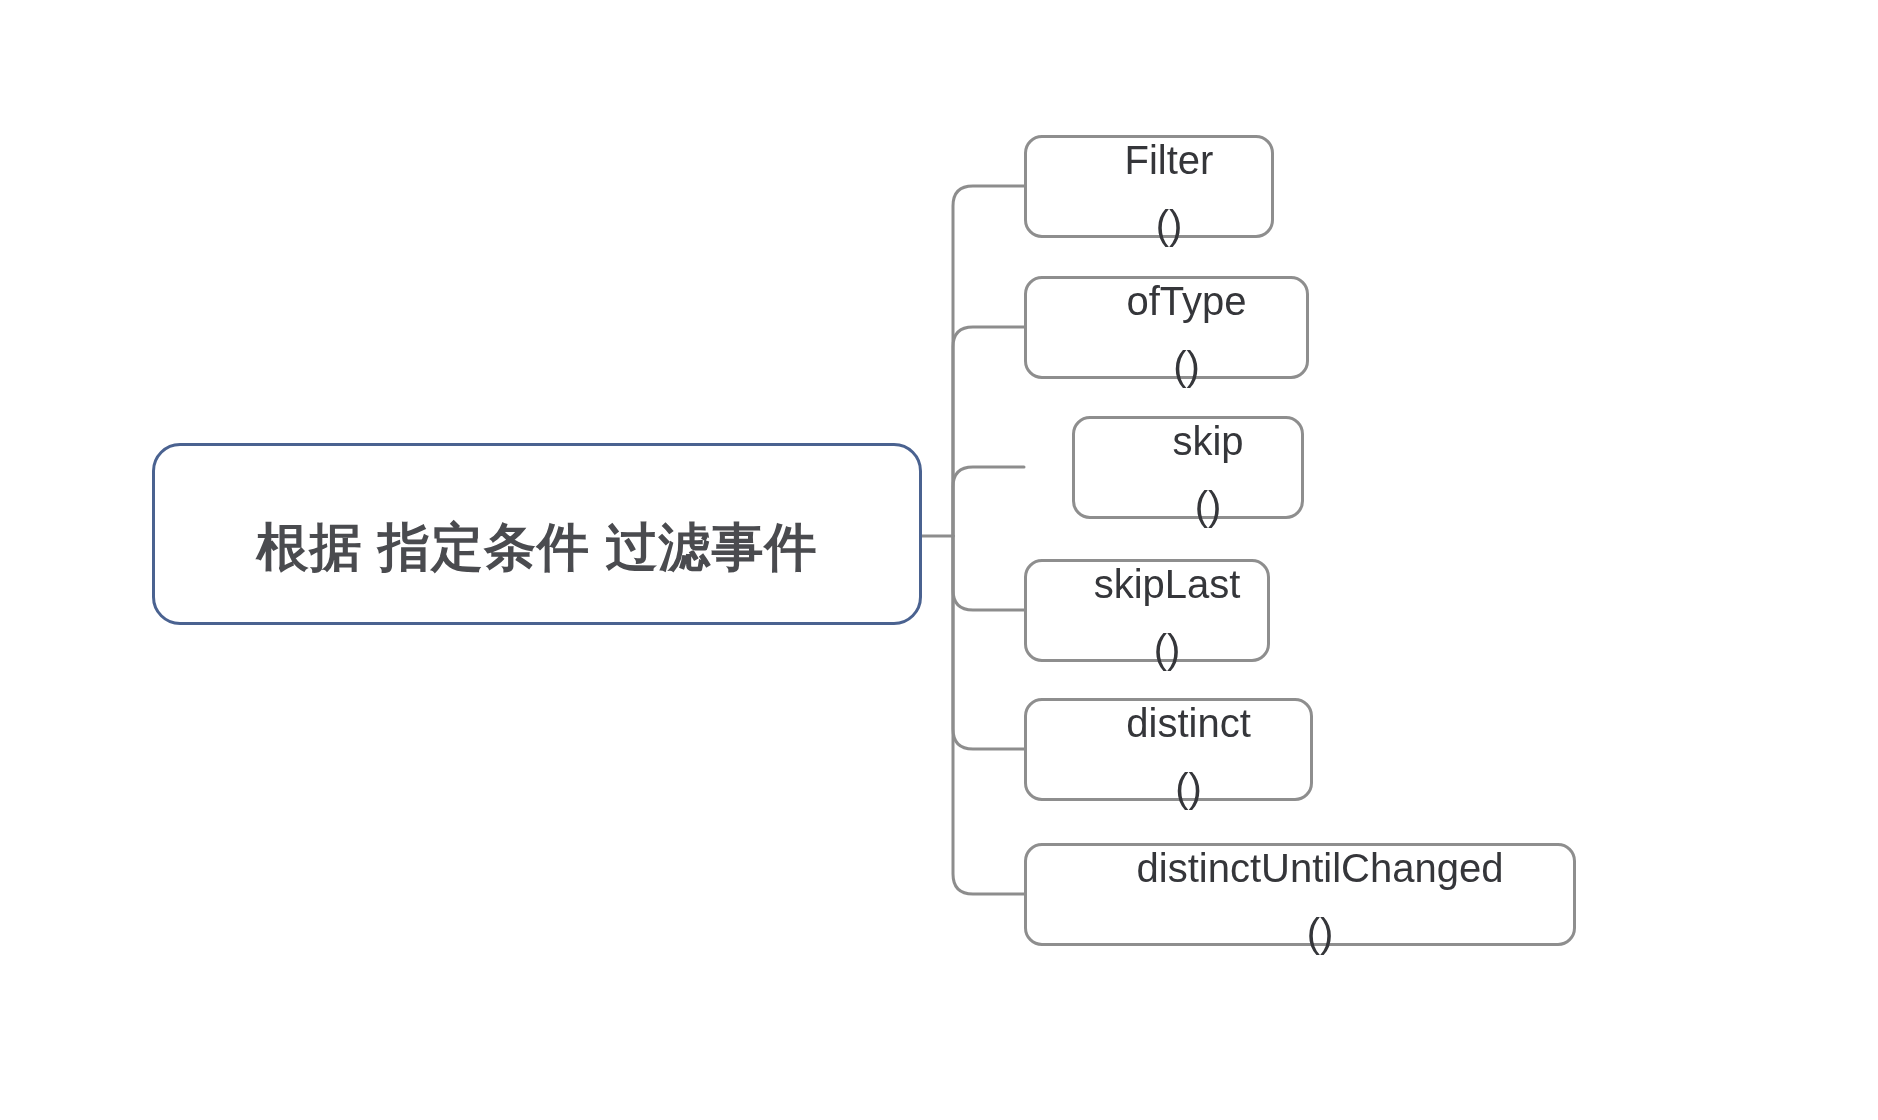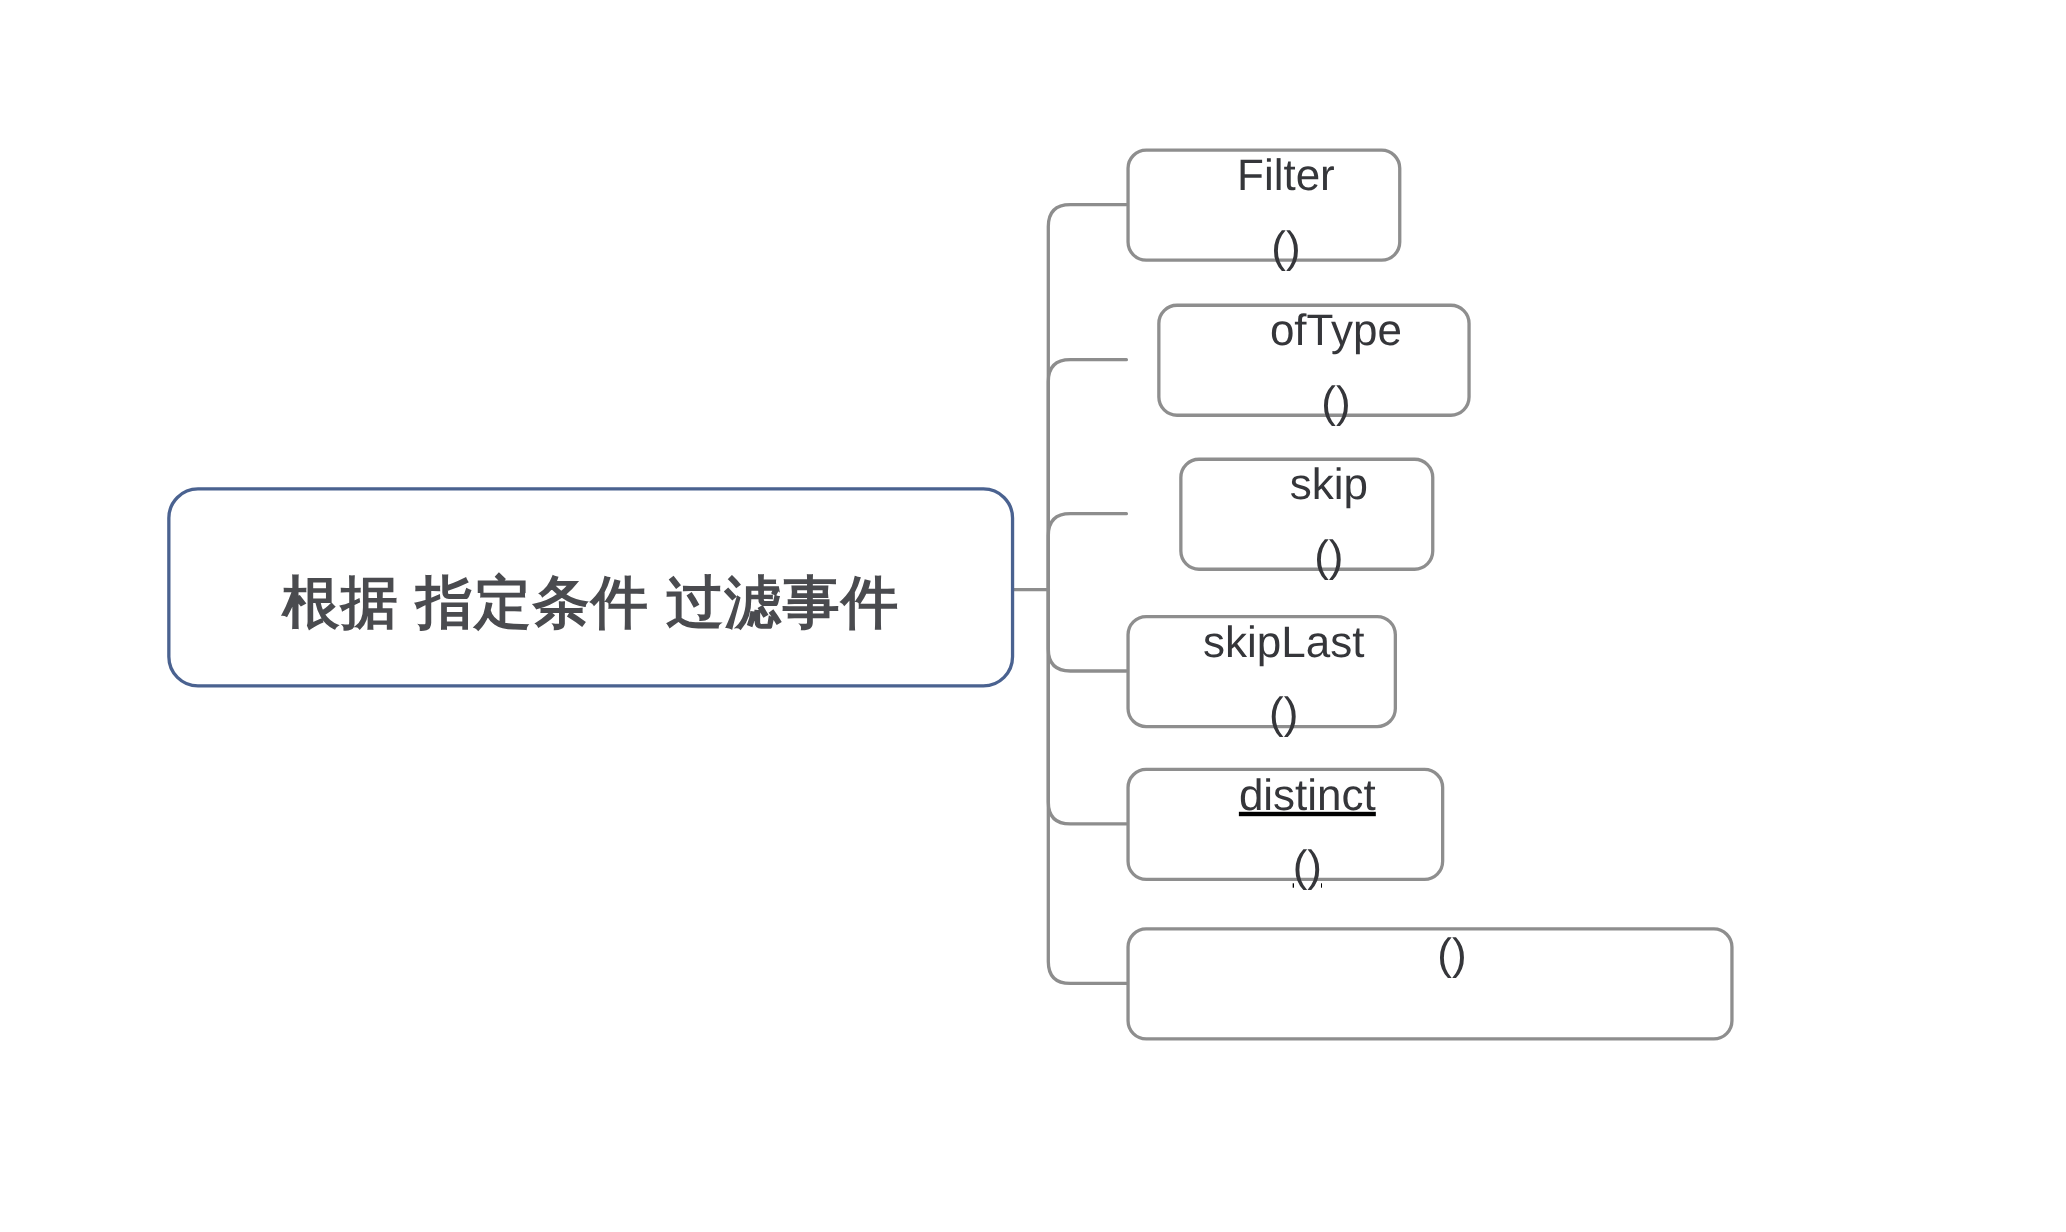--- a/index.html
+++ b/index.html
@@ -82,34 +82,35 @@
 
   <div class="root-node" style="border-color: rgb(74, 98, 144);">
     <span class="root-label" style="color: rgb(74, 75, 79);">根据 指定条件 过滤事件</span>
   </div>
 
   <div id="children">
       <div class="child-node" style="left: 1024px; top: 134.5px; width: 250px; border-color: rgb(142, 142, 142);">
         <span class="cname" style="color: rgb(53, 54, 58);">Filter</span>
         <span class="cargs" style="color: rgb(53, 54, 58);">()</span>
       </div>
-      <div class="child-node" style="left: 1024px; top: 275.5px; width: 285px; border-color: rgb(142, 142, 142); margin-left: 28px;">
+      <div class="child-node" style="left: 1024px; top: 275.5px; width: 285px; border-color: rgb(142, 142, 142);">
         <span class="cname" style="color: rgb(53, 54, 58);">ofType</span>
         <span class="cargs" style="color: rgb(53, 54, 58);">()</span>
       </div>
       <div class="child-node" style="left: 1024px; top: 415.5px; width: 232px; border-color: rgb(142, 142, 142); margin-left: 48px;">
         <span class="cname" style="color: rgb(53, 54, 58);">skip</span>
         <span class="cargs" style="color: rgb(53, 54, 58);">()</span>
       </div>
       <div class="child-node" style="left: 1024px; top: 558.5px; width: 246px; border-color: rgb(142, 142, 142);">
         <span class="cname" style="color: rgb(53, 54, 58);">skipLast</span>
         <span class="cargs" style="color: rgb(53, 54, 58);">()</span>
       </div>
-      <div class="child-node" style="left: 1024px; top: 697.5px; width: 289px; border-color: rgb(142, 142, 142); text-decoration: underline;">
+      <div class="child-node" style="left: 1024px; top: 697.5px; width: 289px; border-color: rgb(142, 142, 142);">
         <span class="cname" style="color: rgb(53, 54, 58);">distinct</span>
         <span class="cargs" style="color: rgb(53, 54, 58);">()</span>
       </div>
       <div class="child-node" style="left: 1024px; top: 842.5px; width: 552px; border-color: rgb(142, 142, 142);">
+        <span class="cname" style="color: rgb(53, 54, 58);">distinctUntilChanged</span>
         <span class="cargs" style="color: rgb(53, 54, 58);">()</span>
       </div>
     </div>
 
 </div>
 
 </body></html>

